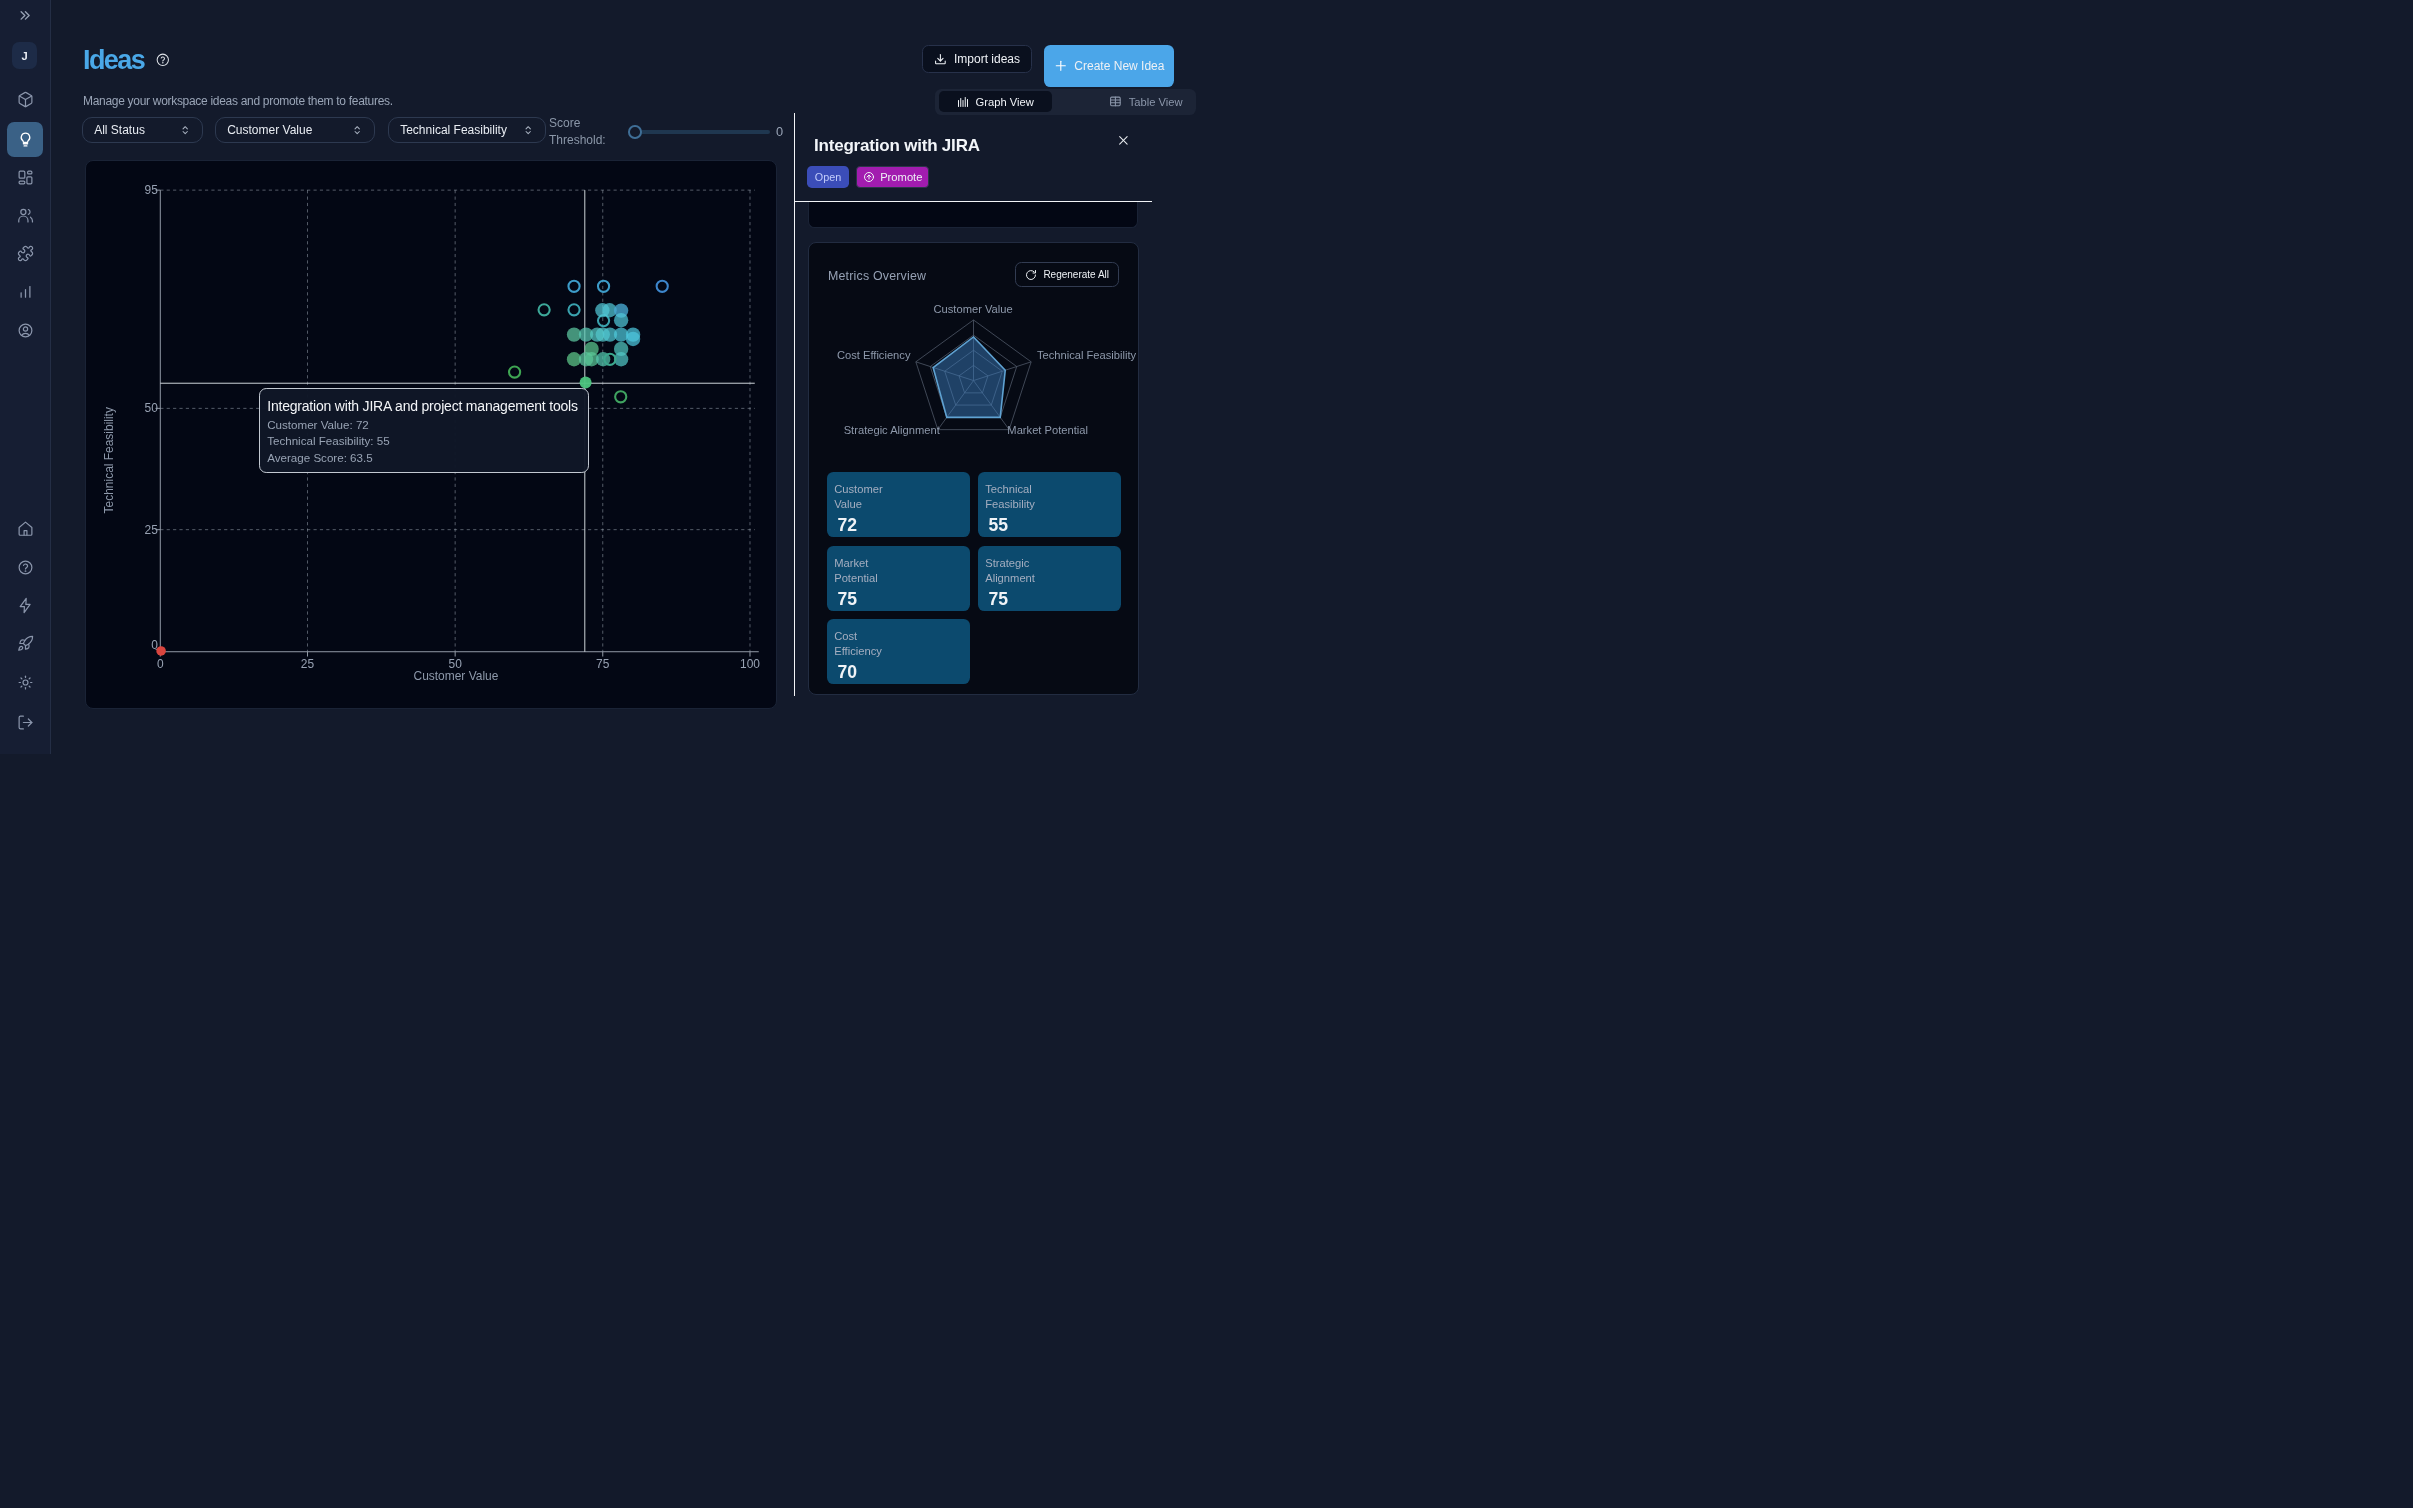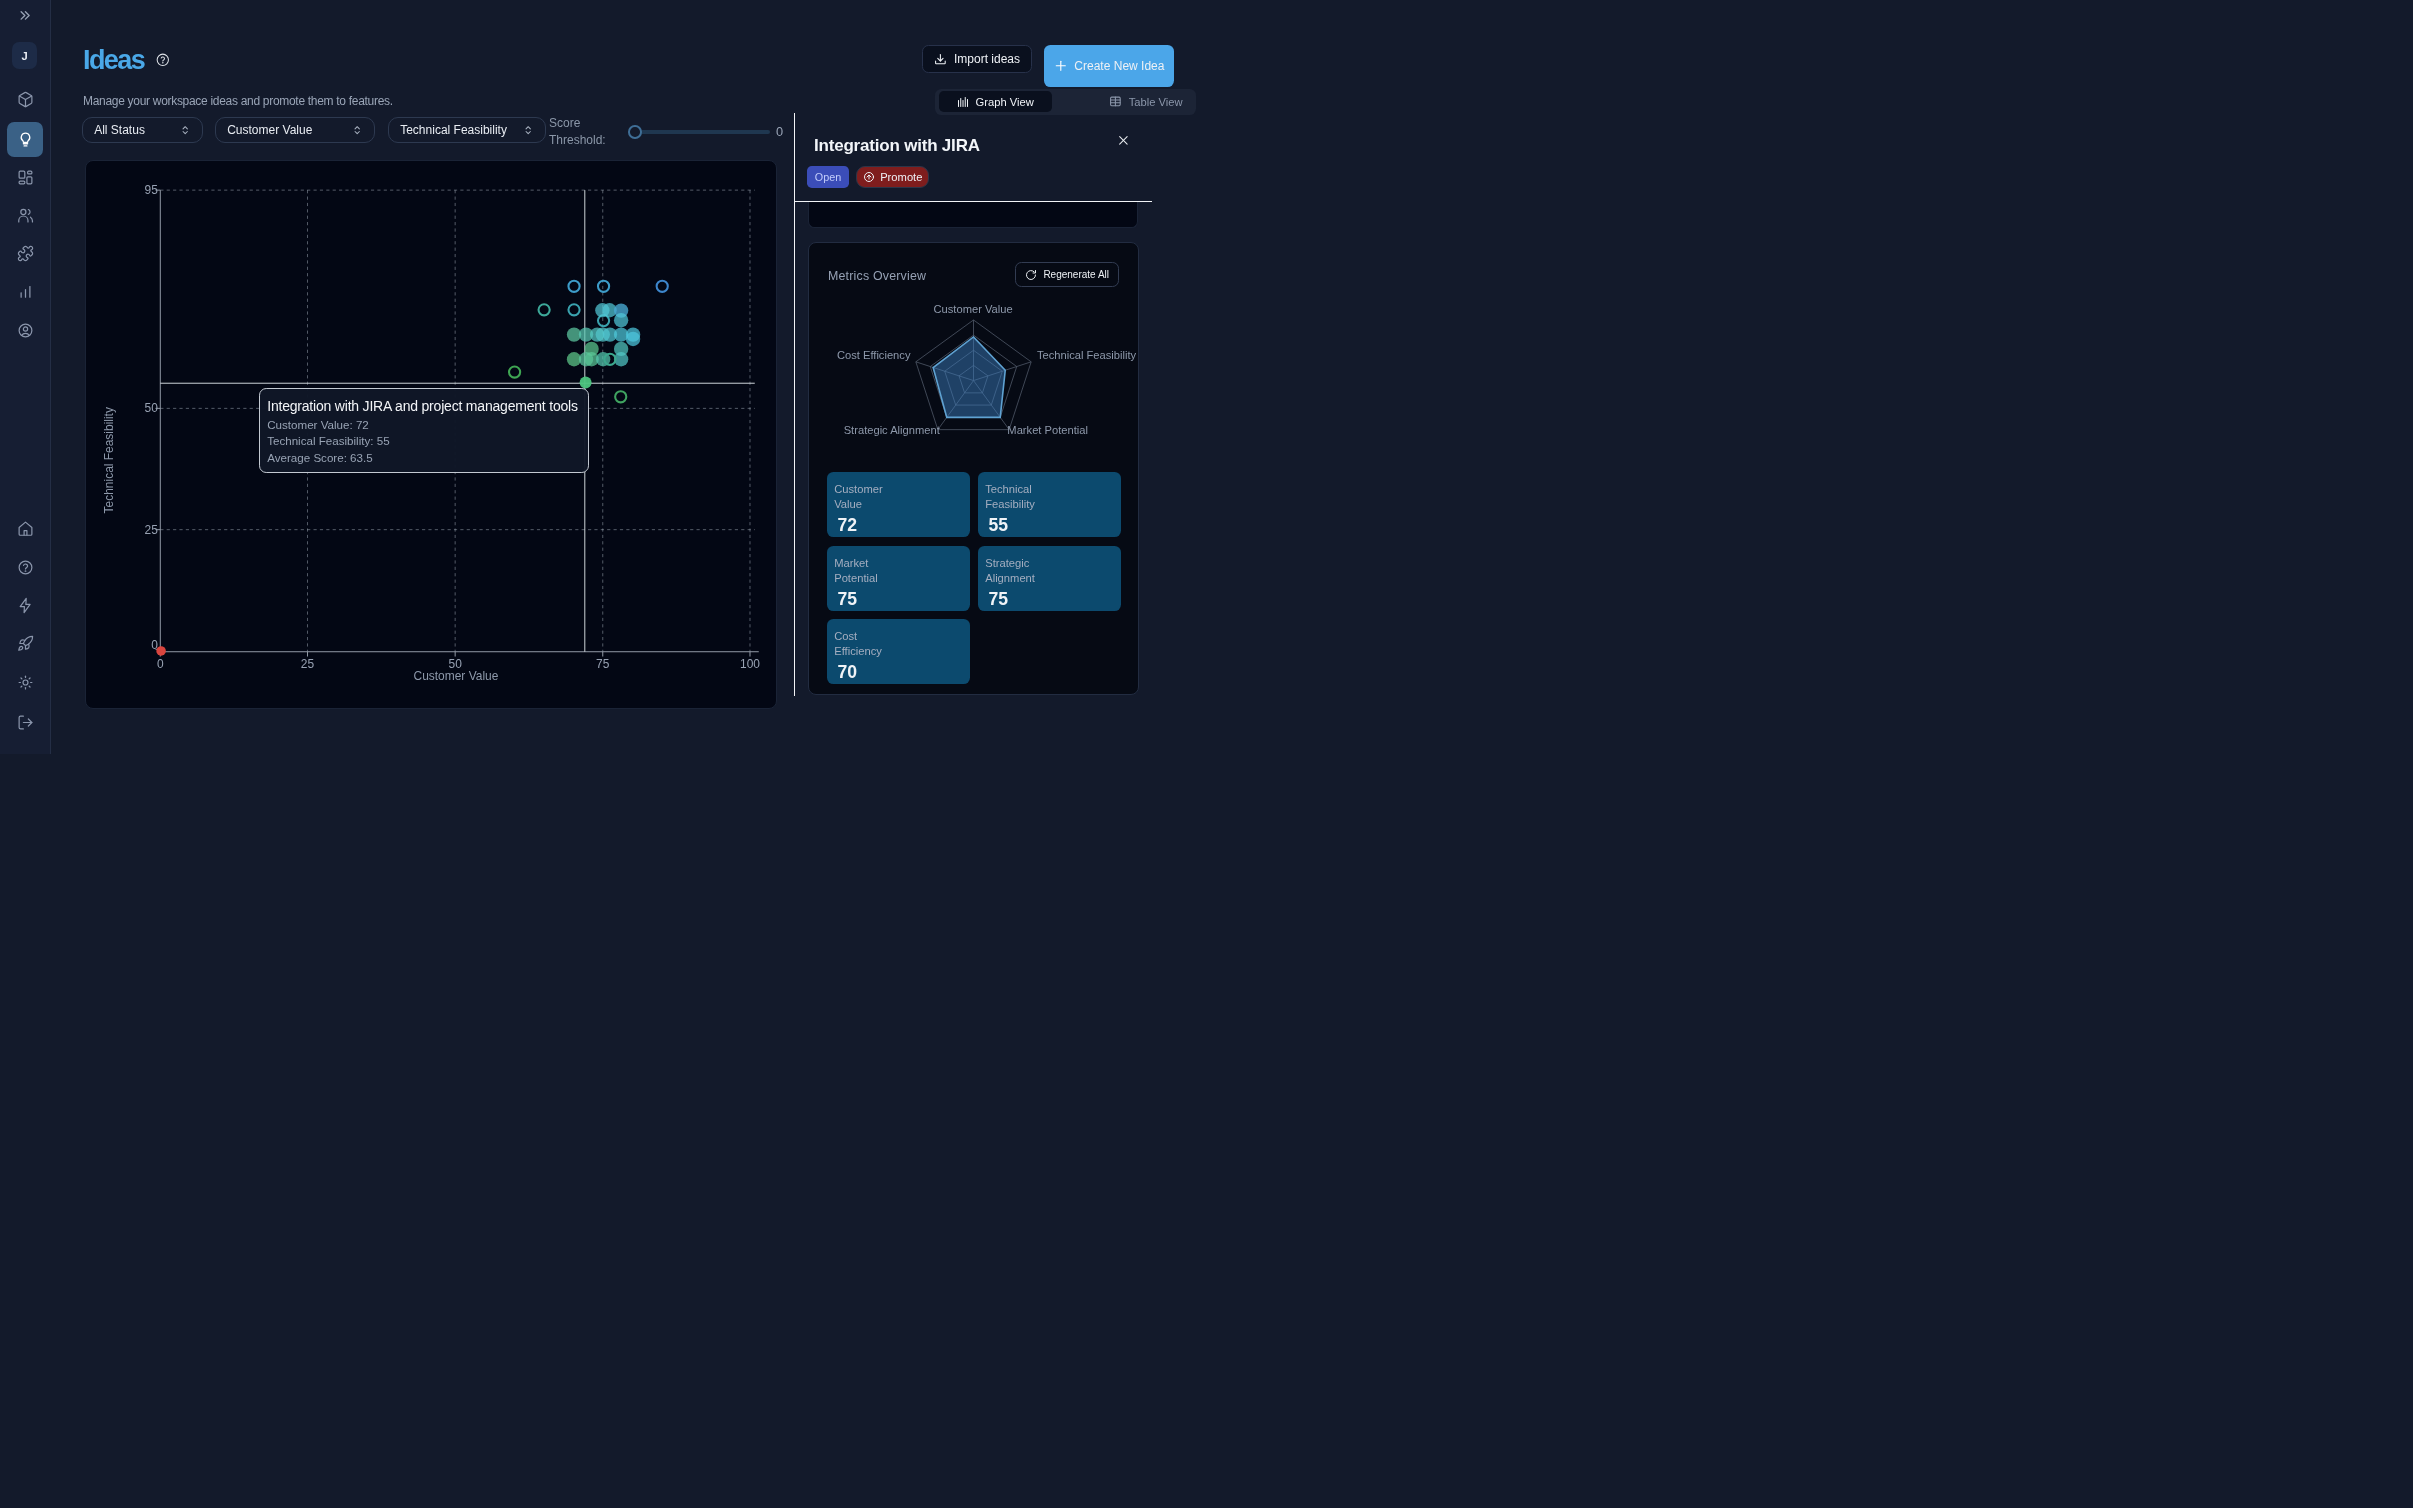--- a/index.html
+++ b/index.html
@@ -27,21 +27,21 @@
   #thr-zero { position:absolute; left:776px; top:124px; font-size:12.8px; color:#98a3b5; }
   
   #chart-card { position:absolute; left:85px; top:160px; width:692px; height:549px; background:#030714; border:0.8px solid #1a2336; border-radius:8px; }
   
   #vdivider { position:absolute; left:794px; top:113px; width:0.8px; height:583px; background:#f2f4f7; }
   #hdivider { position:absolute; left:794px; top:201px; width:358px; height:0.8px; background:#f2f4f7; }
   
   #rp-title { position:absolute; left:814px; top:136px; font-size:17px; font-weight:bold; color:#f2f5f9; letter-spacing:-0.2px; }
   #badge-open { position:absolute; left:807px; top:166px; width:42px; height:21.5px; background:#3b4db8; border-radius:4.8px;
       display:flex; align-items:center; justify-content:center; color:#c3cdfb; font-weight:normal; font-size:10.8px; }
-  #btn-promote { position:absolute; left:856px; top:166px; width:73px; height:21.5px; background:#7f1d1d; border:0.8px solid #2c3548; border-radius:9px;
+  #btn-promote { position:absolute; left:856px; top:166px; width:73px; height:21.5px; background:#a21caf; border:0.8px solid #2c3548; border-radius:4px;
       display:flex; align-items:center; justify-content:center; gap:5.6px; color:#eef1f5; font-size:11.2px; }
   #card-a { position:absolute; left:808px; top:202px; width:330px; height:26px; background:#030714; border-radius:0 0 6.4px 6.4px; border:0.8px solid #1a2336; border-top:none; }
   #metrics-card { position:absolute; left:808px; top:242px; width:331px; height:453px; background:#060a14; border:0.8px solid #222c41; border-radius:8px; }
   #mo-label { position:absolute; left:828px; top:269px; font-size:12.4px; color:#96a1b4; letter-spacing:0.2px; }
   #btn-regen { position:absolute; left:1015px; top:262px; width:104px; height:25px; border:0.8px solid #323c52; border-radius:6.4px;
       display:flex; align-items:center; justify-content:center; gap:6.4px; color:#eef1f5; font-size:10px; }
   .mcard { position:absolute; width:143px; height:65px; background:#0c4a6e; border-radius:6.4px; }
   .mcard .lab { margin:9.6px 0 0 7.2px; font-size:11.2px; color:#a5aec0; line-height:15px; }
   .mcard .val { margin:3.2px 0 0 10.4px; font-size:17.6px; font-weight:bold; color:#f0f3f7; }
   #tooltip { position:absolute; left:259px; top:388px; width:330px; height:85px; background:rgba(15,23,39,0.97);

